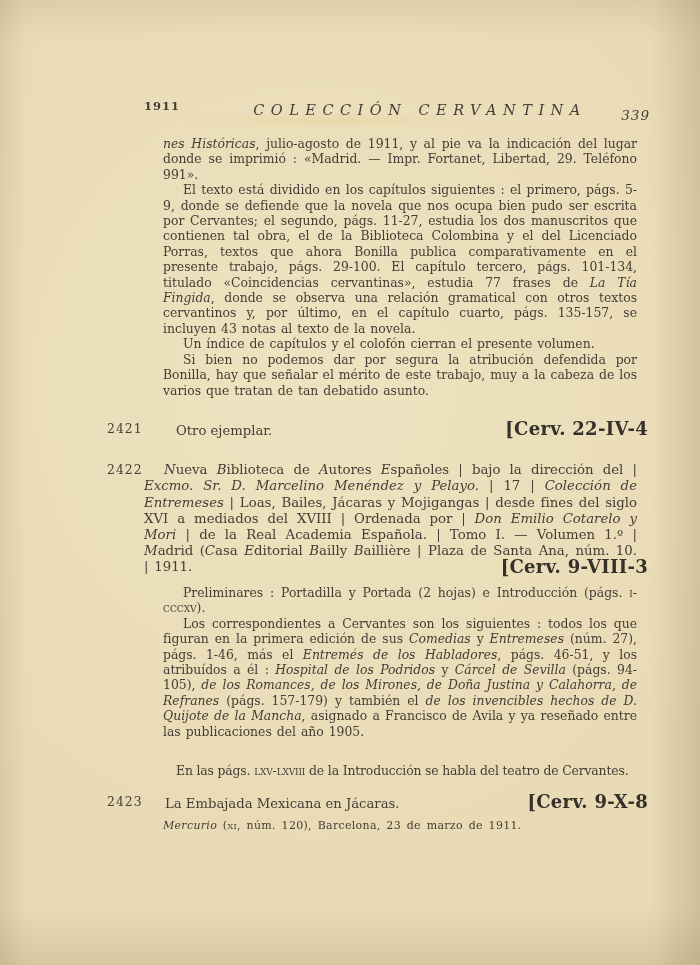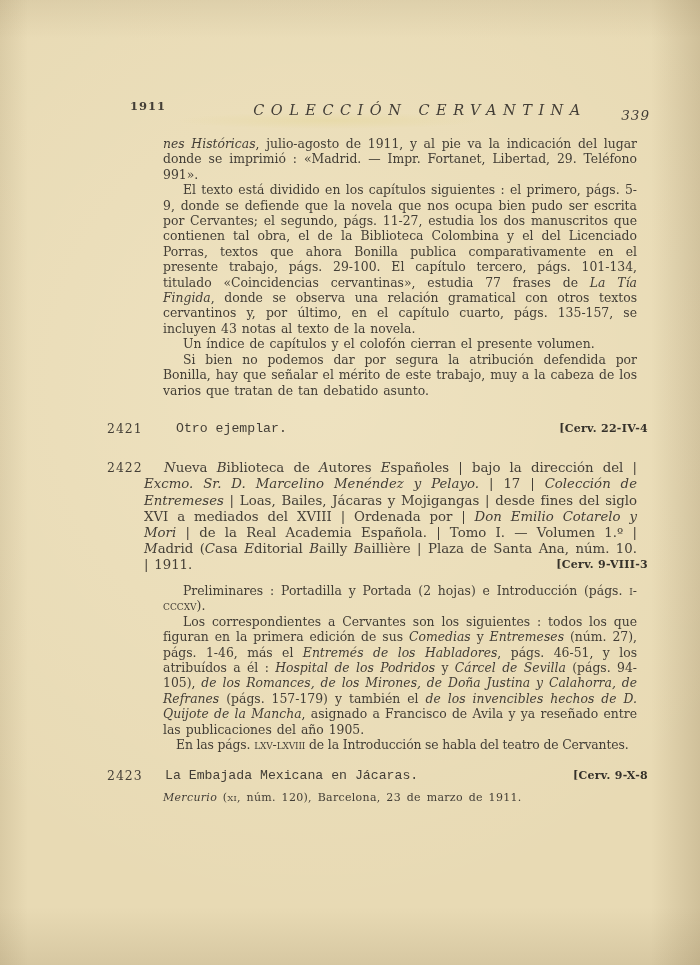--- a/index.html
+++ b/index.html
@@ -20,21 +20,21 @@
       linear-gradient(90deg, rgba(110,88,50,0.12) 0%, rgba(110,88,50,0) 4%, rgba(110,88,50,0) 93%, rgba(110,88,50,0.20) 100%),
       linear-gradient(180deg, rgba(110,88,50,0.10) 0%, rgba(110,88,50,0) 4%, rgba(110,88,50,0) 94%, rgba(110,88,50,0.14) 100%),
       var(--paper);
   }
   .it{font-style:italic;}
   .sc{font-variant:small-caps;}
   .gap{padding-left:7px;}
 
   
   .hdr-year{
-    position:absolute;left:130px;top:99px;
+    position:absolute;left:144px;top:99px;
     font-weight:bold;font-size:11.5px;letter-spacing:1px;
   }
   .hdr-title{
     position:absolute;left:235px;top:102px;width:370px;
     text-align:center;font-style:italic;
     font-size:14.5px;letter-spacing:6.5px;white-space:nowrap;
   }
   .hdr-pageno{
     position:absolute;right:50px;top:107px;
     font-style:italic;font-size:13.5px;letter-spacing:1px;
@@ -44,37 +44,37 @@
   .content{
     position:absolute;left:163px;top:136px;width:485px;
     font-size:12.4px;line-height:15.4px;
   }
   .para{
     text-align:justify;text-indent:20px;
     padding-right:11px;
     word-spacing:1px;
   }
   .para.first{text-indent:0;}
-  .para.tight{text-indent:13px;letter-spacing:-0.15px;word-spacing:0;}
+  .para.tight{text-indent:13px;letter-spacing:-0.15px;word-spacing:0;margin-top:24px;}
 
   .entry-line{
     position:relative;display:flex;align-items:baseline;
     font-size:13.2px;
     gap:44px;
   }
   .entry-num{
     position:absolute;left:-56px;top:0;
     font-size:12.4px;letter-spacing:1px;
   }
-  .entry-title{flex:1 1 auto;font-family:Liberation Mono, monospace;}
+  .entry-title{flex:1 1 auto;}
   .entry-line .entry-title.ind13{padding-left:13px;}
   .entry-line .entry-title.ind2{padding-left:2px;}
   .shelf-code{
     flex:0 0 auto;
-    font-weight:bold;font-size:11px;color:var(--code-ink);
+    font-weight:bold;font-size:18px;color:var(--code-ink);
     letter-spacing:0.3px;white-space:nowrap;
   }
   .e2421{margin-top:23px;}
 
   .entry-block{position:relative;margin-top:24px;}
   .heading-wrap{position:relative;}
   .entry-heading{
     margin-left:-19px;margin-right:11px;
     text-indent:20px;text-align:justify;
     font-size:13.3px;line-height:16.1px;word-spacing:1.5px;

